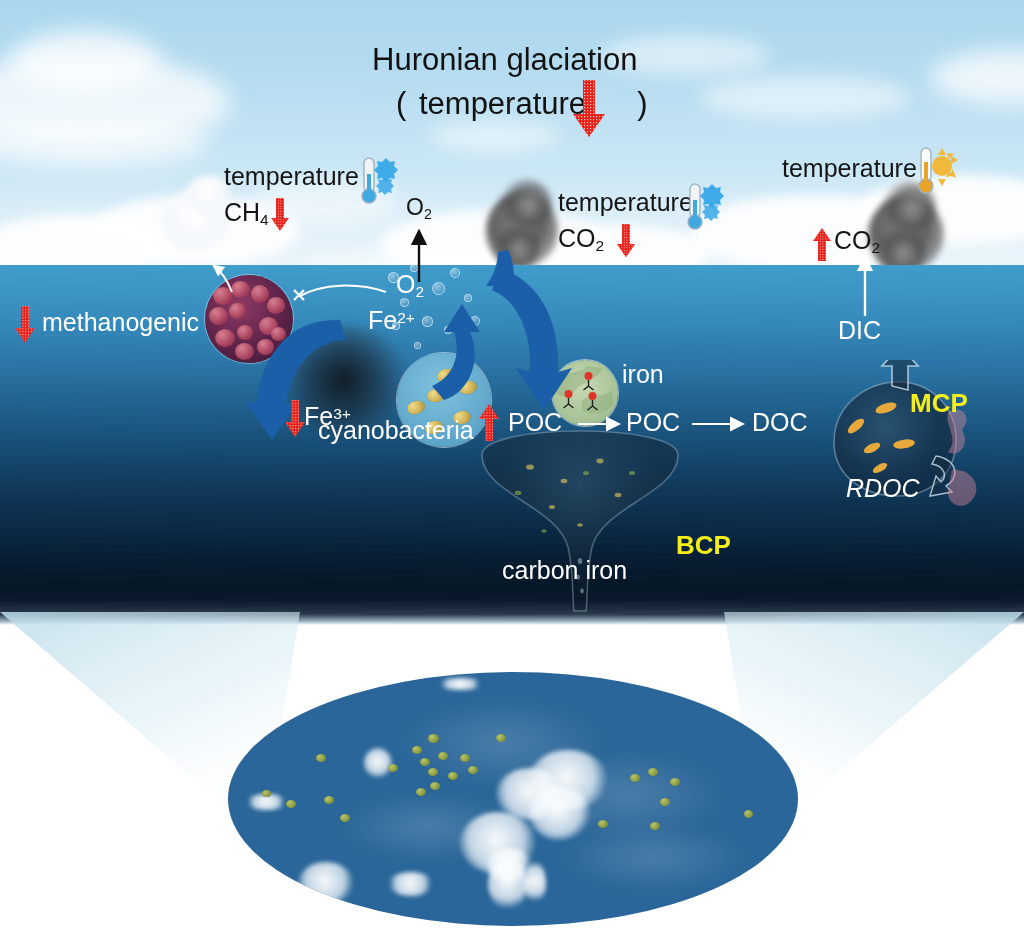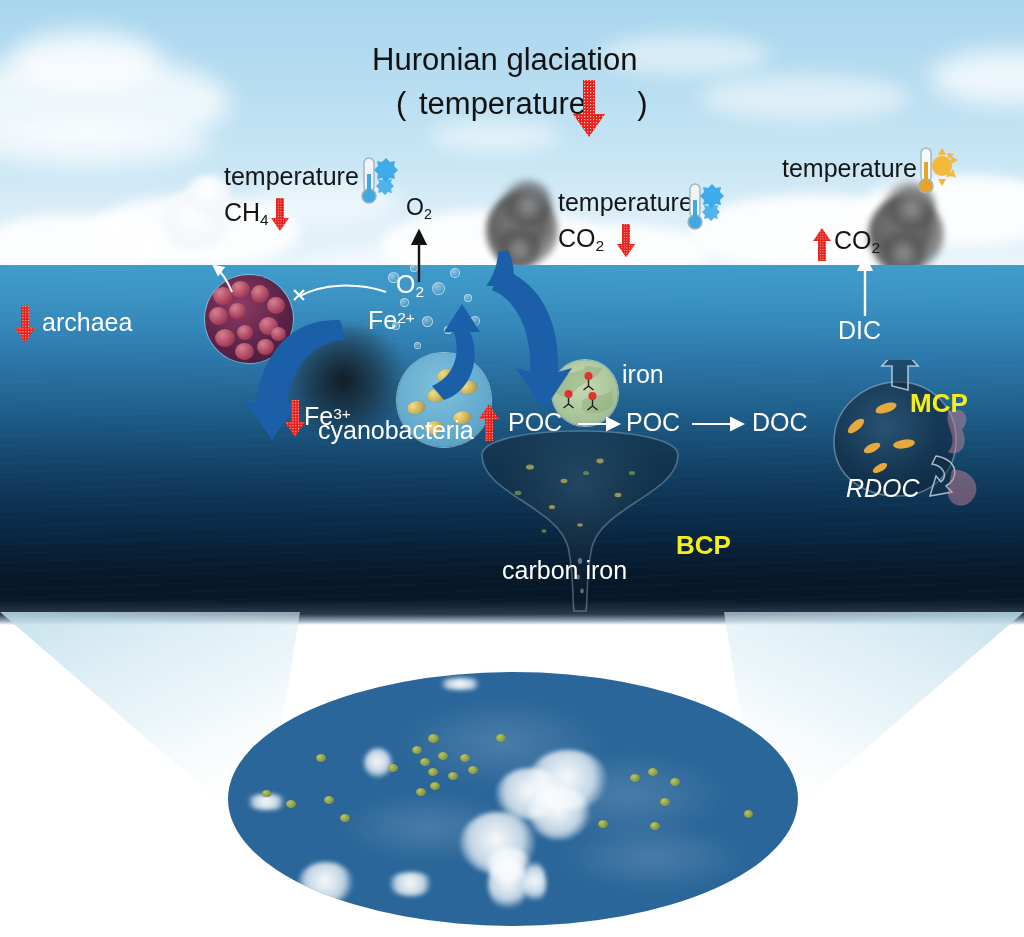--- a/index.html
+++ b/index.html
@@ -492,21 +492,21 @@
         <defs>
       <pattern id="hdotC" width="2.8" height="2.8" patternUnits="userSpaceOnUse">
         <rect width="2.8" height="2.8" fill="#e8201a"></rect>
             <rect width="1.1" height="1.1" fill="#fff" opacity=".7"></rect>
       </pattern>
         </defs>
       <path d="M7,0 L15,0 L15,22 L21,22 L11,37 L1,22 L7,22 Z" fill="url(#hdotC)"></path>
     </svg>
   </div>
   <div class="lbl white" style="left:42px;top:308px;font-size:25px;line-height:1.18;">
-    <div>archaea</div>
+    <div>methanogenic</div>
   </div>
 
   <div class="redarrow" style="left:284px;top:400px;width:22px;height:38px;">
     <svg viewBox="0 0 22 38">
         <path d="M7,0 L15,0 L15,22 L21,22 L11,37 L1,22 L7,22 Z" fill="url(#hdotC)"></path>
       </svg>
   </div>
 
   <div class="lbl white" style="left:396px;top:272px;font-size:25px;">
     <span>O</span><span class="sub">2</span>

